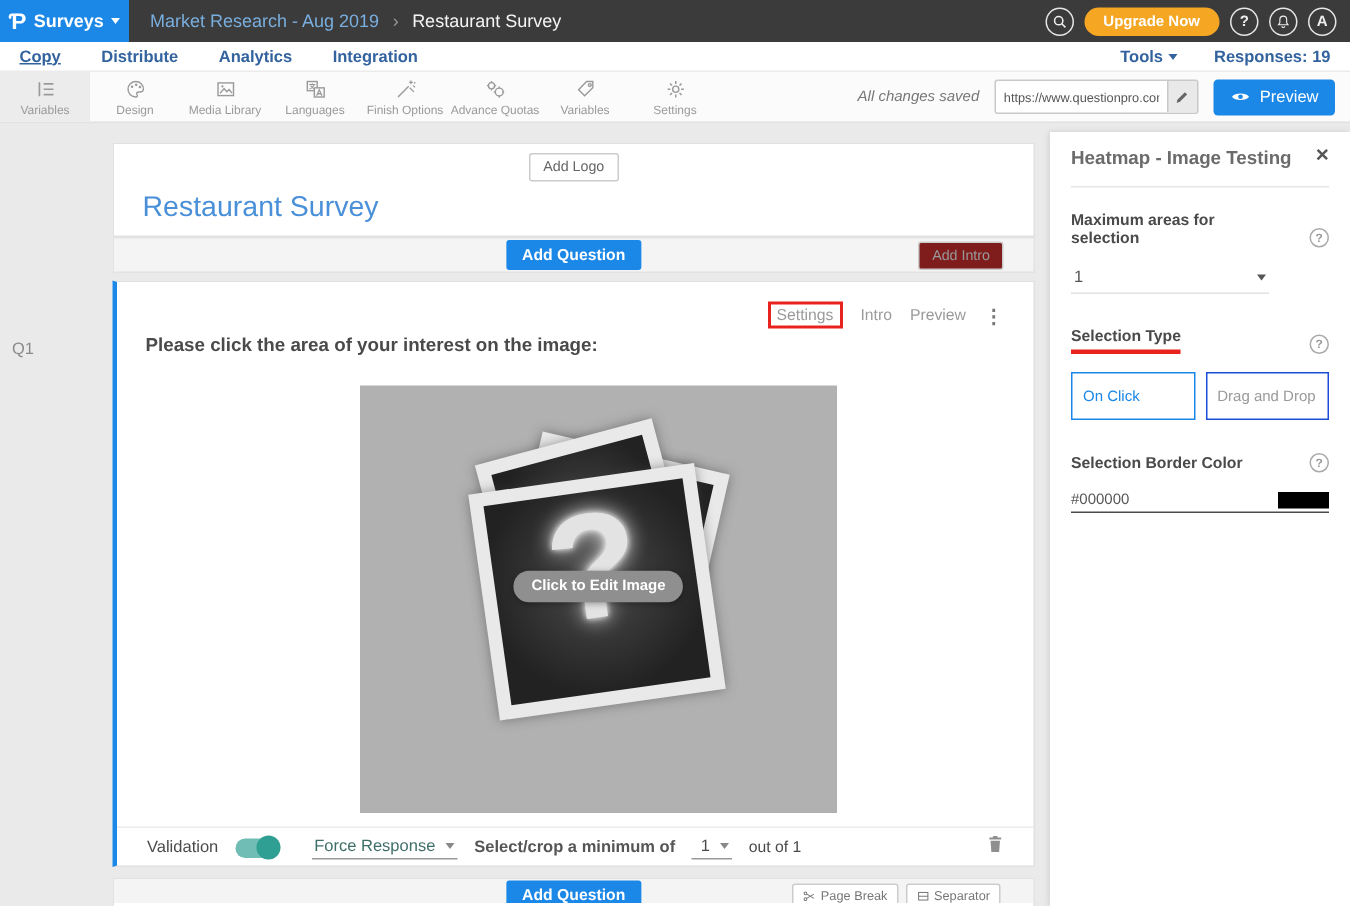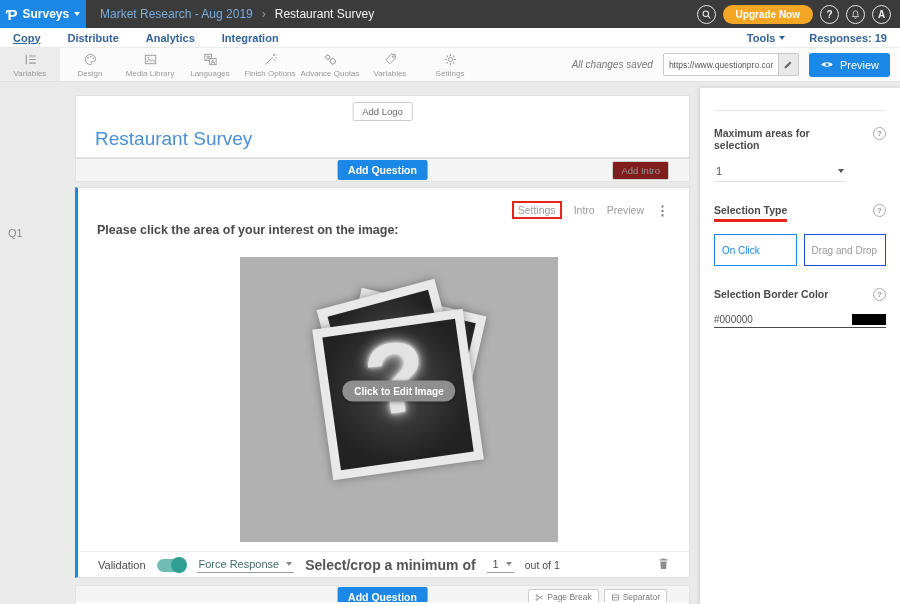--- a/index.html
+++ b/index.html
@@ -110,36 +110,36 @@
     display:flex; align-items:center; padding:0 20px; gap:11px; }
   .v-label { font-size:11px; color:#4a4a4a; }
   .toggle { width:28px; height:13px; background:#6fbdb4; border-radius:7px; position:relative;
     cursor:pointer; flex:none; }
   .toggle::after { content:""; position:absolute; right:-2px; top:-1.5px; width:16px; height:16px;
     border-radius:50%; background:#2f9e93; }
   .dd { display:flex; align-items:center; gap:7px; border-bottom:1px solid #999;
     padding:0 2px 2px; font-size:11px; color:#3e6e68; cursor:pointer; }
   .dd .caret { color:#888; }
   .dd-mini { color:#4a4a4a; padding-left:6px; }
-  .small-txt { font-size:14px; color:#555; font-weight:bold; }
+  .small-txt { font-size:11px; color:#555; font-weight:bold; }
   .out-of { font-size:10.5px; color:#4a4a4a; }
   .trash { margin-left:auto; color:#8f8f8f; cursor:pointer; }
   .trash svg { width:11px; height:13px; fill:currentColor; }
 
   .bottom-sliver { position:absolute; left:75px; bottom:0; width:615px; height:2px;
     background:#fff; border-left:1px solid #e0e0e0; border-right:1px solid #e0e0e0; }
 
   
   .panel { position:absolute; right:0; top:6px; width:200px; height:calc(100% - 6px);
     background:#fff; box-shadow:-1px 0 4px rgba(0,0,0,.12); padding:10px 14px; }
   .panel-title-row { display:flex; align-items:flex-start; justify-content:space-between; }
   .panel-title { font-size:12.5px; color:#6b6b6b; font-weight:bold; }
   .panel-close { color:#555; font-size:15px; font-weight:bold; line-height:12px; cursor:pointer; }
   .panel-hr { border:none; border-top:1px solid #e5e5e5; margin-top:12px; }
-  .field-row { display:flex; justify-content:space-between; align-items:flex-start;gap:40px; }
+  .field-row { display:flex; justify-content:space-between; align-items:flex-end;gap:40px; }
   .mt16 { margin-top:16px; } .mt22 { margin-top:22px; }
   .field-label { font-size:10.5px; font-weight:bold; color:#4a4a4a; }
   .red-underline { display:inline-block; border-bottom:3px solid #e8221c; padding-bottom:3px; }
   .help { width:13px; height:13px; border-radius:50%; border:1px solid #aaa; color:#999;
     font-size:8px; display:flex; align-items:center; justify-content:center; font-weight:bold;
     cursor:pointer; flex:none; }
   .select-row { display:flex; justify-content:space-between; align-items:center; margin-top:14px;
     width:132px; border-bottom:1px solid #e2e2e2; padding:0 2px 4px; font-size:11px; color:#555;
     cursor:pointer; }
   .select-row .caret { color:#555; }
@@ -317,21 +317,21 @@
           <div class="frame-inner"></div>
           <div class="q-glyph">?</div>
         </div>
       </div>
       <button class="edit-pill">Click to Edit Image</button>
     </div>
 
     <div class="v-row">
       <span class="v-label">Validation</span>
       <span class="toggle"></span>
-      <span class="dd" style="margin-left:1px;">
+      <span class="dd" style="margin-left:12px;">
         <span>Force Response</span>
         <span class="caret caret-sm"></span>
       </span>
       <span class="small-txt">Select/crop a minimum of</span>
       <span class="dd dd-mini">
         <span>1</span>
         <span class="caret caret-sm"></span>
       </span>
       <span class="out-of">out of 1</span>
       <span class="trash">
@@ -359,20 +359,24 @@
             <rect x="2.5" y="3.5" width="11" height="9"></rect>
             <path d="M2.5 8h11"></path>
           </svg>
         <span>Separator</span>
       </span>
     </div>
   </div>
   <div class="bottom-sliver"></div>
 
   <div class="panel">
+    <div class="panel-title-row">
+      <span class="panel-title">Heatmap - Image Testing</span>
+      <span class="panel-close">×</span>
+    </div>
     <hr class="panel-hr">
 
     <div class="field-row mt16">
       <span class="field-label">Maximum areas for selection</span>
       <span class="help">?</span>
     </div>
     <div class="select-row">
       <span>1</span>
       <span class="caret caret-sm"></span>
     </div>

